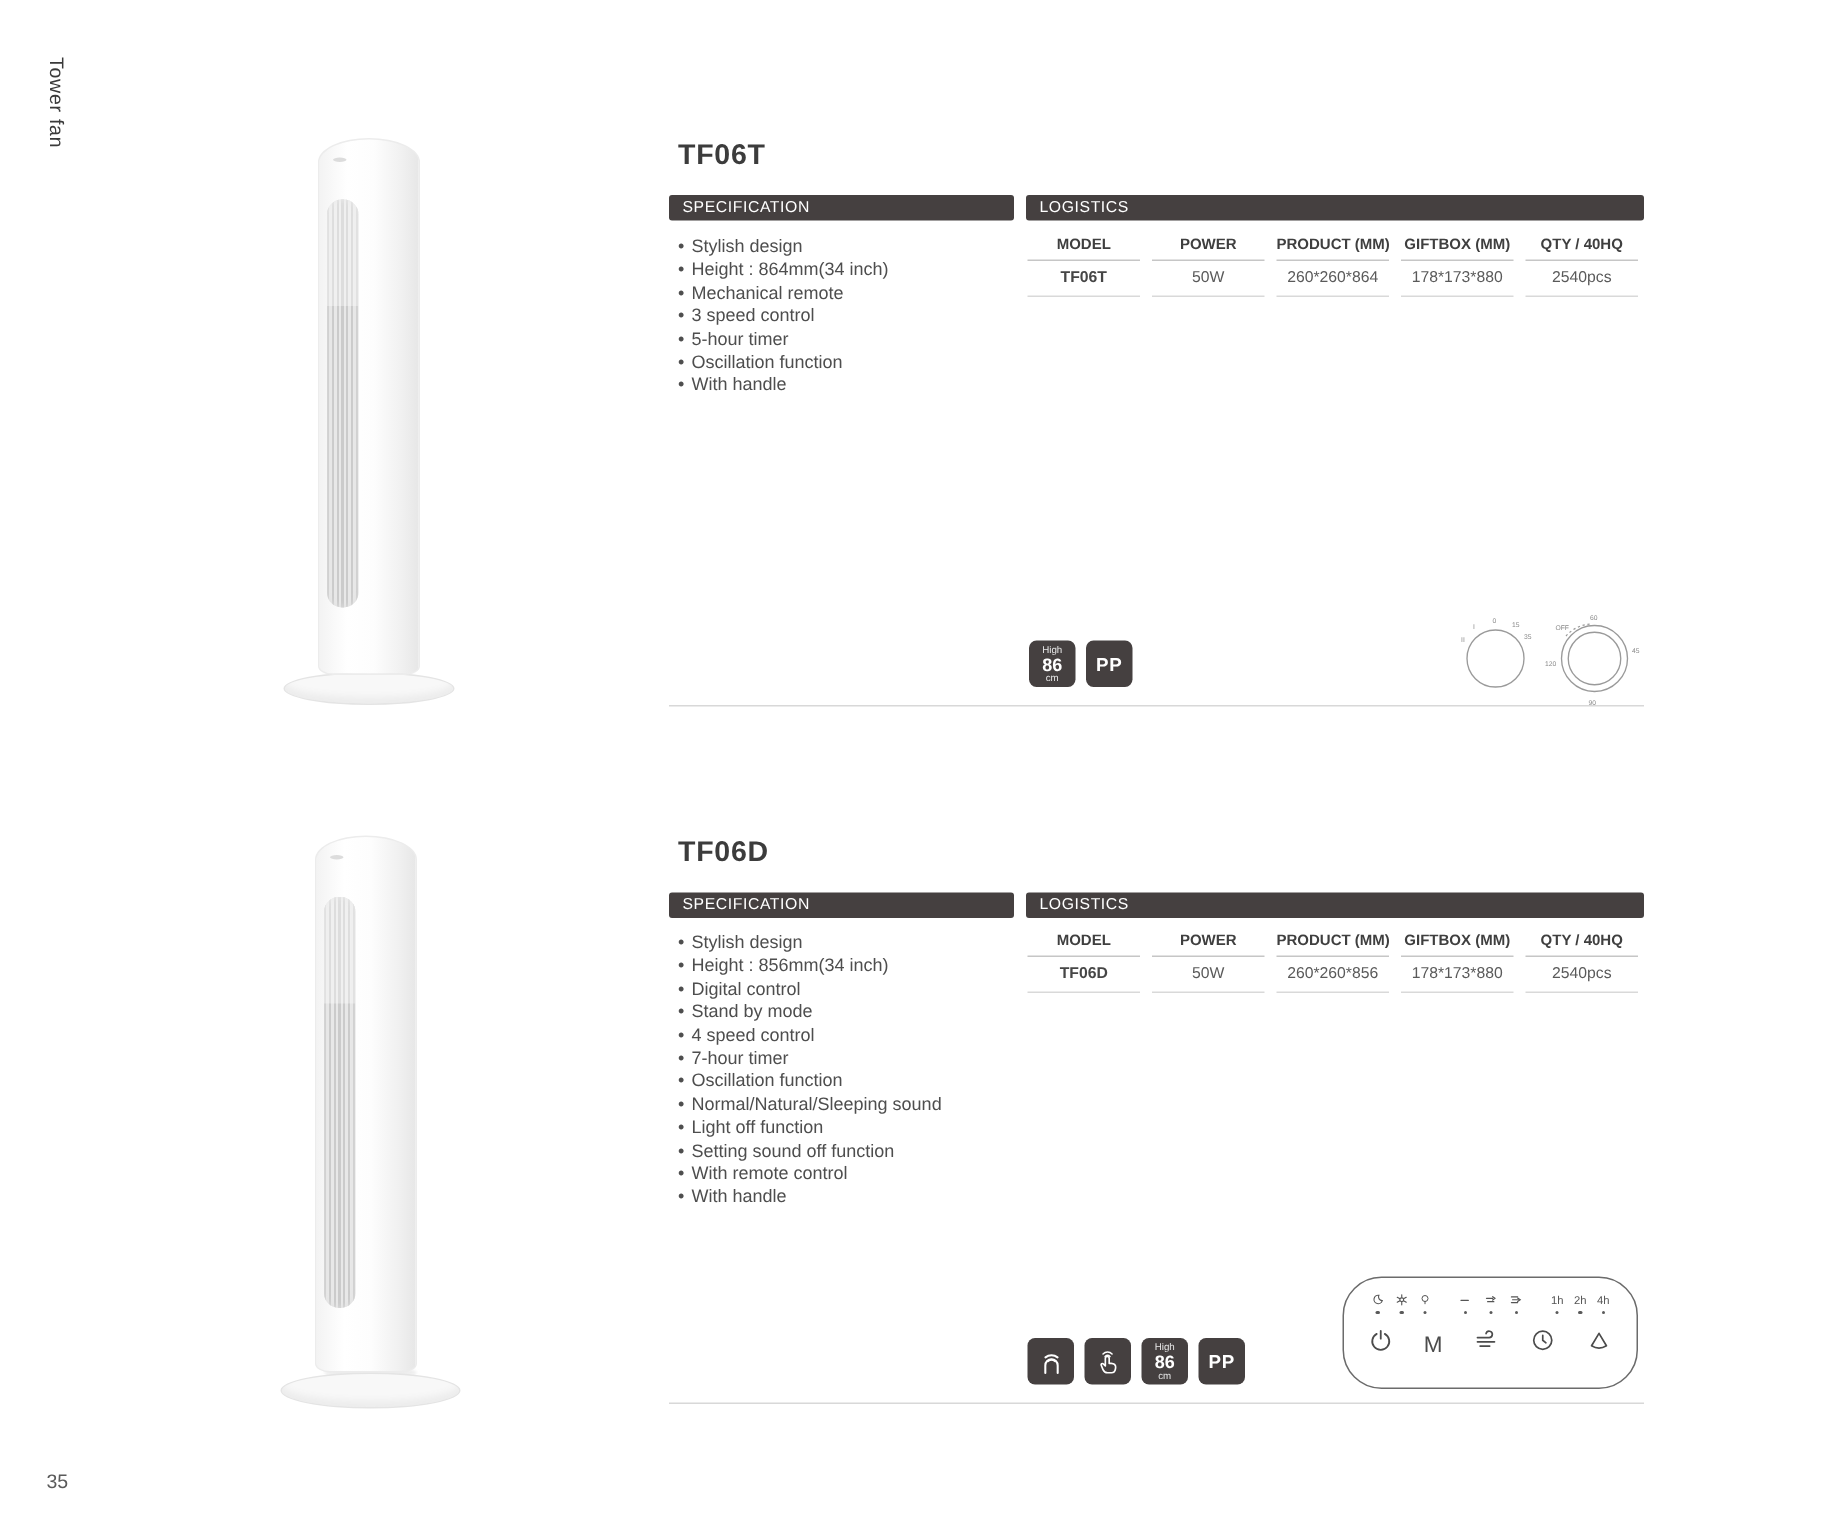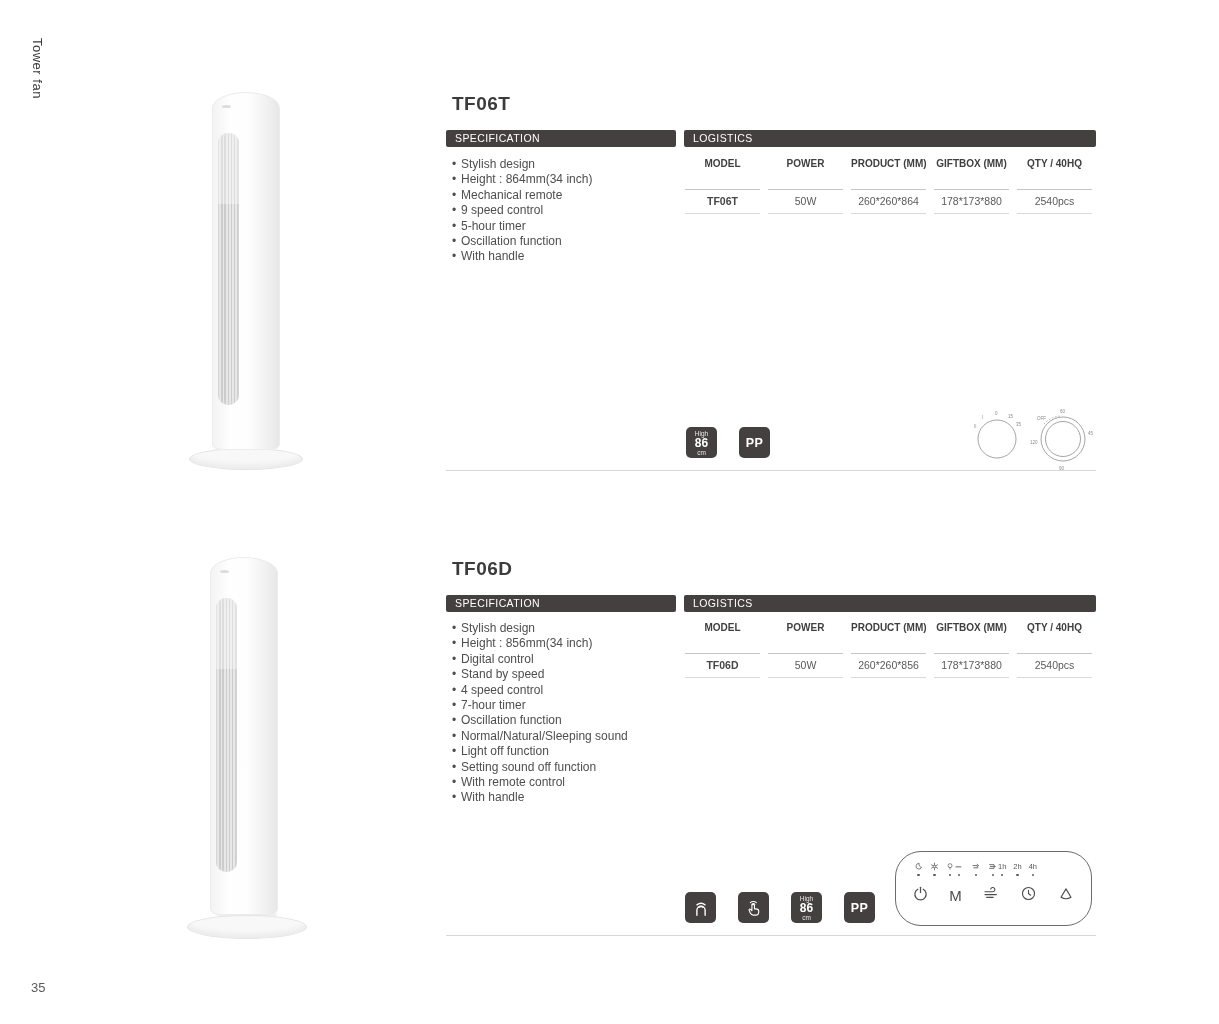--- a/index.html
+++ b/index.html
@@ -30,42 +30,42 @@
   
   .product-title { font-size:19px; font-weight:bold; letter-spacing:.5px; color:#3c3c3c; }
   .bar { height:17px; line-height:17px; background:#454040; color:#ffffff;
          font-size:10.5px; letter-spacing:.4px; padding-left:9px; border-radius:2px; }
   .spec-list { list-style:none; font-size:12px; color:#4e4e4e; }
   .spec-list li { line-height:15.4px; padding-left:9px; position:relative; }
   .spec-list li::before { content:"•"; position:absolute; left:0; top:0; color:#4e4e4e; }
 
   .ltable { display:flex; gap:8px; }
   .lcol { width:75px; text-align:center; }
-  .lhead { font-size:10px; font-weight:bold; color:#3f3f3f; padding-bottom:20px;
+  .lhead { font-size:10px; font-weight:bold; color:#3f3f3f; padding-bottom:4px;
            border-bottom:1px solid #c6c6c6; white-space:nowrap; }
   .lval  { font-size:10.5px; color:#5a5a5a; padding:5px 0 6px;
            border-bottom:1px solid #d9d9d9; white-space:nowrap; }
   .lval.model { font-weight:bold; color:#464646; }
 
   .divider { height:1px; background:#d8d8d8; }
 
   
-  .badge-row { display:flex; gap:22px; }
+  .badge-row { display:flex; gap:7px; }
   .badge { width:31px; height:31px; background:#454040; border-radius:5px; color:#fff;
            display:flex; align-items:center; justify-content:center; flex-direction:column; }
   .badge .h-top { font-size:6.5px; line-height:7px; color:#e8e8e8; }
   .badge .h-val { font-size:12px; line-height:12px; font-weight:bold; }
   .badge .h-unit{ font-size:6.5px; line-height:7px; color:#e8e8e8; }
   .badge .pp    { font-size:12.5px; font-weight:bold; letter-spacing:.5px; }
   .badge svg { display:block; }
 
   
   .panel { width:197px; height:75px; border:1.3px solid #6b6b6b; border-radius:26px;
            padding:10px 14px 0; display:flex; flex-direction:column; }
-  .panel-top { display:flex; align-items:flex-start; padding:0 4px; }
+  .panel-top { display:flex; justify-content:space-between; align-items:flex-start; padding:0 4px; }
   .pt-group { display:flex; gap:7px; }
   .pt-item { display:flex; flex-direction:column; align-items:center; gap:3px; }
   .pt-item .glyph { height:9px; display:flex; align-items:center; }
   .pt-item .tlabel { font-size:7.5px; color:#555; line-height:9px; }
   .dot { width:2.2px; height:2.2px; border-radius:50%; background:#5a5a5a; }
   .panel-bottom { display:flex; justify-content:space-between; align-items:center;
                   margin-top:9px; padding:0 2px; }
   .pb-mode { font-size:15px; color:#4c4c4c; }
 
   
@@ -97,21 +97,21 @@
 
 <div class="abs product-title" style="left:452px; top:93px;">TF06T</div>
 
 <div class="abs bar" style="left:446px; top:130px; width:230px;">SPECIFICATION</div>
 <div class="abs bar" style="left:684px; top:130px; width:412px;">LOGISTICS</div>
 
 <ul class="abs spec-list" style="left:452px; top:157px;">
   <li>Stylish design</li>
   <li>Height : 864mm(34 inch)</li>
   <li>Mechanical remote</li>
-  <li>9 speed control</li>
+  <li>3 speed control</li>
   <li>5-hour timer</li>
   <li>Oscillation function</li>
   <li>With handle</li>
 </ul>
 
 <div class="abs ltable" style="left:685px; top:158px;">
   <div class="lcol">
     <div class="lhead">MODEL</div>
     <div class="lval model">TF06T</div>
   </div>
@@ -165,21 +165,21 @@
 
 <div class="abs product-title" style="left:452px; top:558px;">TF06D</div>
 
 <div class="abs bar" style="left:446px; top:595px; width:230px;">SPECIFICATION</div>
 <div class="abs bar" style="left:684px; top:595px; width:412px;">LOGISTICS</div>
 
 <ul class="abs spec-list" style="left:452px; top:621px;">
   <li>Stylish design</li>
   <li>Height : 856mm(34 inch)</li>
   <li>Digital control</li>
-  <li>Stand by speed</li>
+  <li>Stand by mode</li>
   <li>4 speed control</li>
   <li>7-hour timer</li>
   <li>Oscillation function</li>
   <li>Normal/Natural/Sleeping sound</li>
   <li>Light off function</li>
   <li>Setting sound off function</li>
   <li>With remote control</li>
   <li>With handle</li>
 </ul>
 

